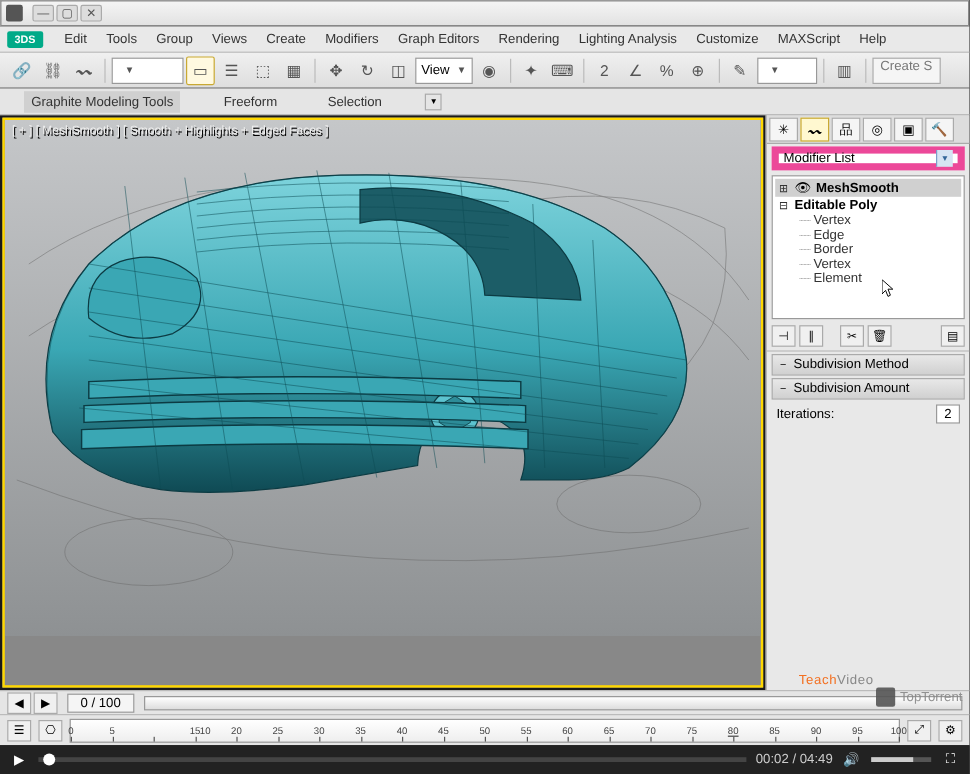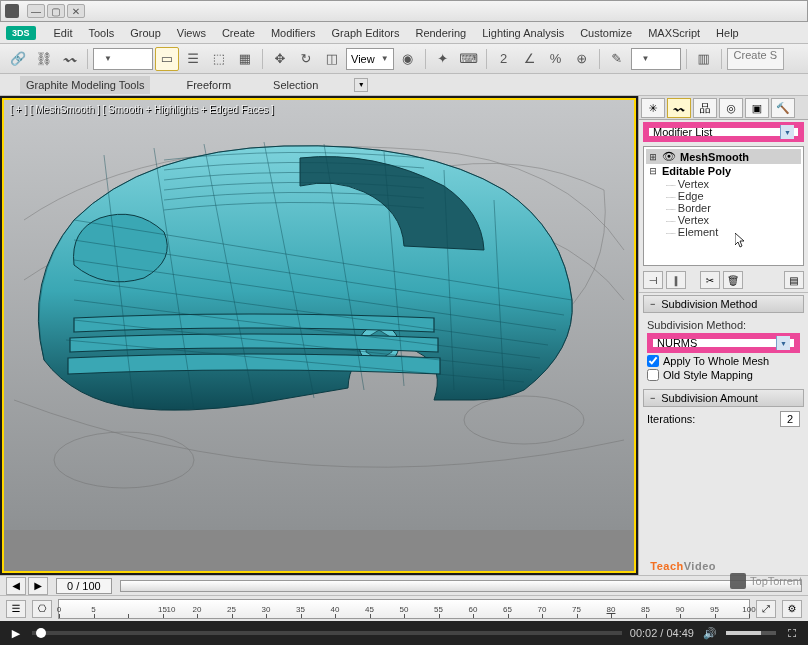--- a/index.html
+++ b/index.html
@@ -72,21 +72,21 @@
 
 .videobar { height: 24px; background: #222; display: flex; align-items: center; padding: 0 8px; gap: 8px; color: #ccc; font-size: 10px; }
 .vbtn { width: 16px; height: 16px; display: flex; align-items: center; justify-content: center; cursor: pointer; color: #fff; }
 .vprogress { flex: 1; height: 4px; background: #444; position: relative; cursor: pointer; }
 .vprogress .vhead { position: absolute; left: 0.7%; top: -3px; width: 10px; height: 10px; background: #fff; border-radius: 50%; }
 .vtime { color: #ccc; }
 .vvol { width: 50px; height: 4px; background: #555; position: relative; cursor: pointer; }
 .vvol .vfill { position: absolute; left: 0; top: 0; bottom: 0; width: 70%; background: #ccc; }
 .watermark { position: absolute; right: 6px; bottom: 56px; color: #888; font-size: 12px; display: flex; align-items: center; gap: 4px; opacity: .9; }
 .watermark .wmlogo { width: 16px; height: 16px; background: #555; border-radius: 2px; }
-.teachv { position: absolute; right: 92px; bottom: 72px; color: #f37021; font-weight: bold; font-size: 12px; letter-spacing: .5px; }
+.teachv { position: absolute; right: 80px; bottom: 72px; color: #f37021; font-weight: normal; font-size: 12px; letter-spacing: .5px; }
 .teachv .g { color: #888; }
 .cursor { position: absolute; width: 12px; height: 16px; z-index: 20; pointer-events: none; }
 </style>
 </head>
 <body>
 
 <div class="titlebar">
   <div class="appicon"></div>
   <div class="winbtn">—</div>
   <div class="winbtn">▢</div>
@@ -247,35 +247,20 @@
       <div class="rp-mbtn">✂</div>
       <div class="rp-mbtn">🗑</div>
       <div style="flex:1"></div>
       <div class="rp-mbtn">▤</div>
     </div>
 
     <div class="rp-rollhead">
         <span class="rtoggle">−</span>
         <span>Subdivision Method</span>
       </div>
-    <div class="rp-body">
-      <div class="lbl">Subdivision Method:</div>
-      <div class="rp-drop" style="margin:2px 0">
-          <span>NURMS</span>
-          <span class="darrow">▼</span>
-        </div>
-      <label class="rp-chk">
-          <input type="checkbox" checked="" style="">
-          <span>Apply To Whole Mesh</span>
-        </label>
-      <label class="rp-chk">
-          <input type="checkbox" style="">
-          <span>Old Style Mapping</span>
-        </label>
-    </div>
 
     <div class="rp-rollhead">
         <span class="rtoggle">−</span>
         <span>Subdivision Amount</span>
       </div>
     <div class="rp-body">
       <div style="display:flex;align-items:center;gap:4px">
         <span>Iterations:</span>
         <span style="flex:1"></span>
         <span style="border:1px solid #999;background:#fff;padding:1px 6px">2</span>

